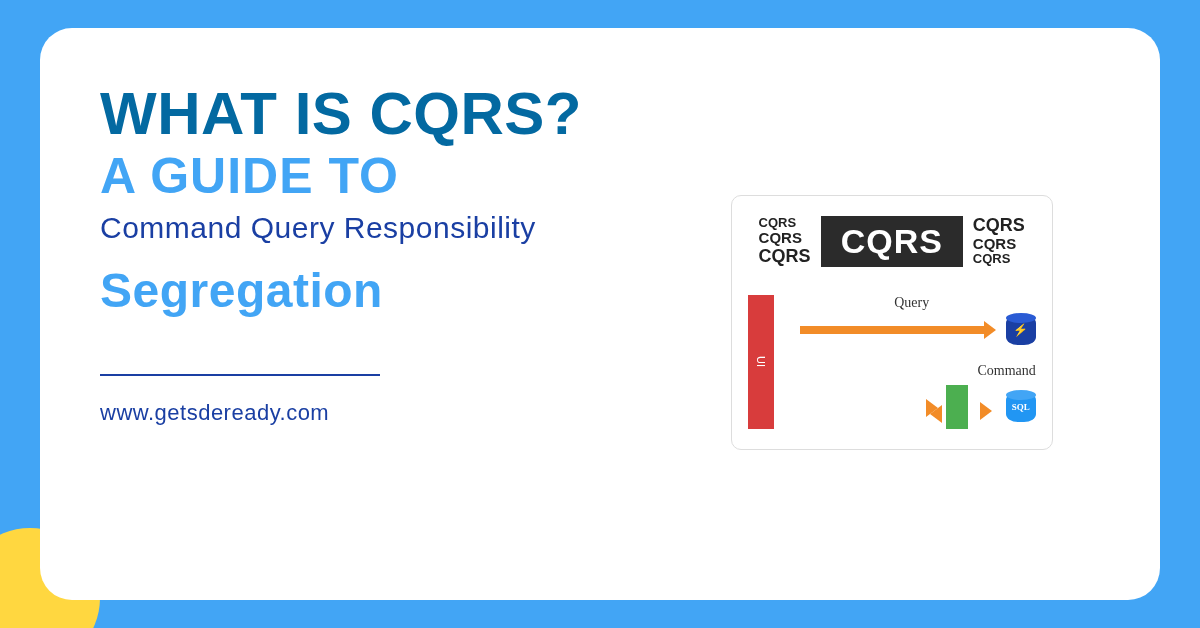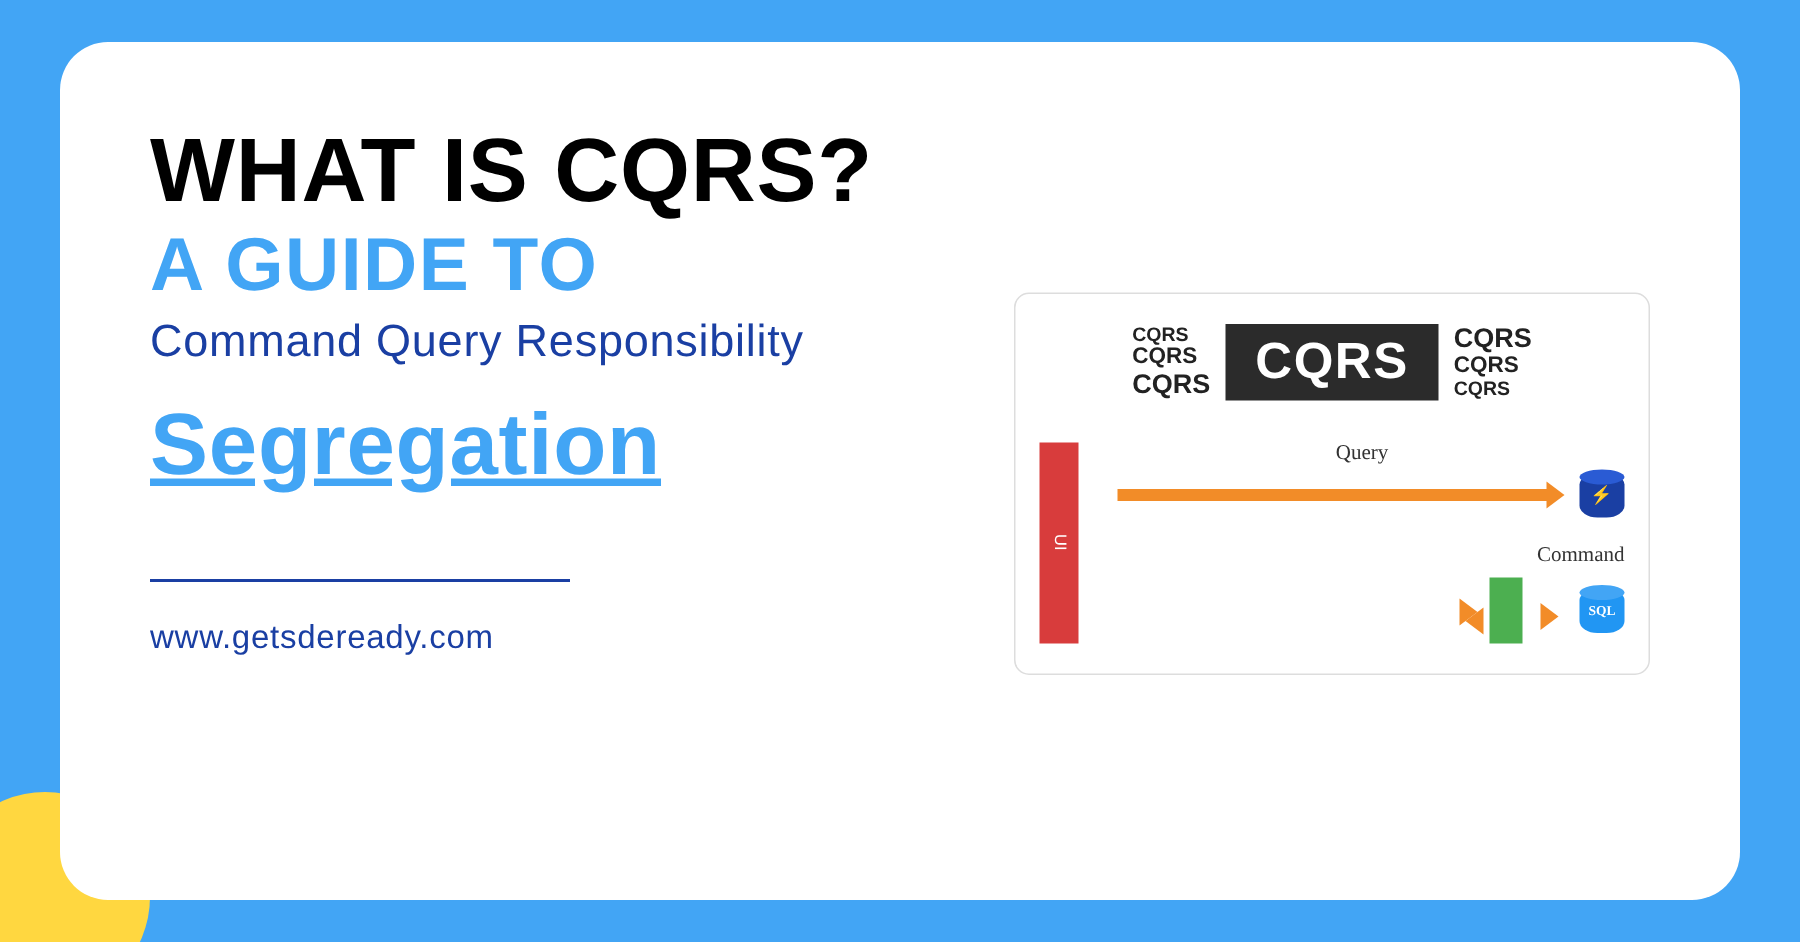--- a/index.html
+++ b/index.html
@@ -32,21 +32,21 @@
       padding: 56px 60px 40px 60px;
       display: flex;
       z-index: 2;
     }
     .left {
       flex: 1.15;
       display: flex;
       flex-direction: column;
     }
     .title1 {
-      color: #000000;
+      color: #0369a1;
       font-weight: 800;
       font-size: 60px;
       letter-spacing: 0.5px;
       line-height: 1;
     }
     .title2 {
       color: #42a5f5;
       font-weight: 700;
       font-size: 50px;
       letter-spacing: 1px;
@@ -56,24 +56,23 @@
     .subtitle {
       color: #1a3fa3;
       font-weight: 400;
       font-size: 30px;
       margin-top: 8px;
       letter-spacing: 0.5px;
     }
     .seg {
       color: #42a5f5;
       font-weight: 700;
-      font-size: 58px;
+      font-size: 48px;
       margin-top: 18px;
       letter-spacing: 0.5px;
-      text-decoration: underline;
     }
     .divider {
       width: 280px;
       height: 0;
       border-bottom: 2px solid #1a3fa3;
       margin-top: 56px;
     }
     .footer-row {
       display: flex;
       align-items: center;
@@ -96,21 +95,21 @@
       letter-spacing: 0.5px;
     }
     .right {
       flex: 0.85;
       display: flex;
       align-items: center;
       justify-content: center;
       padding-left: 20px;
     }
     .diagram {
-      width: 424px;
+      width: 322px;
       border: 1px solid #ddd;
       border-radius: 10px;
       background: #fff;
       padding: 20px 16px 20px 16px;
     }
     .diag-top {
       display: flex;
       align-items: center;
       justify-content: center;
       gap: 10px;

